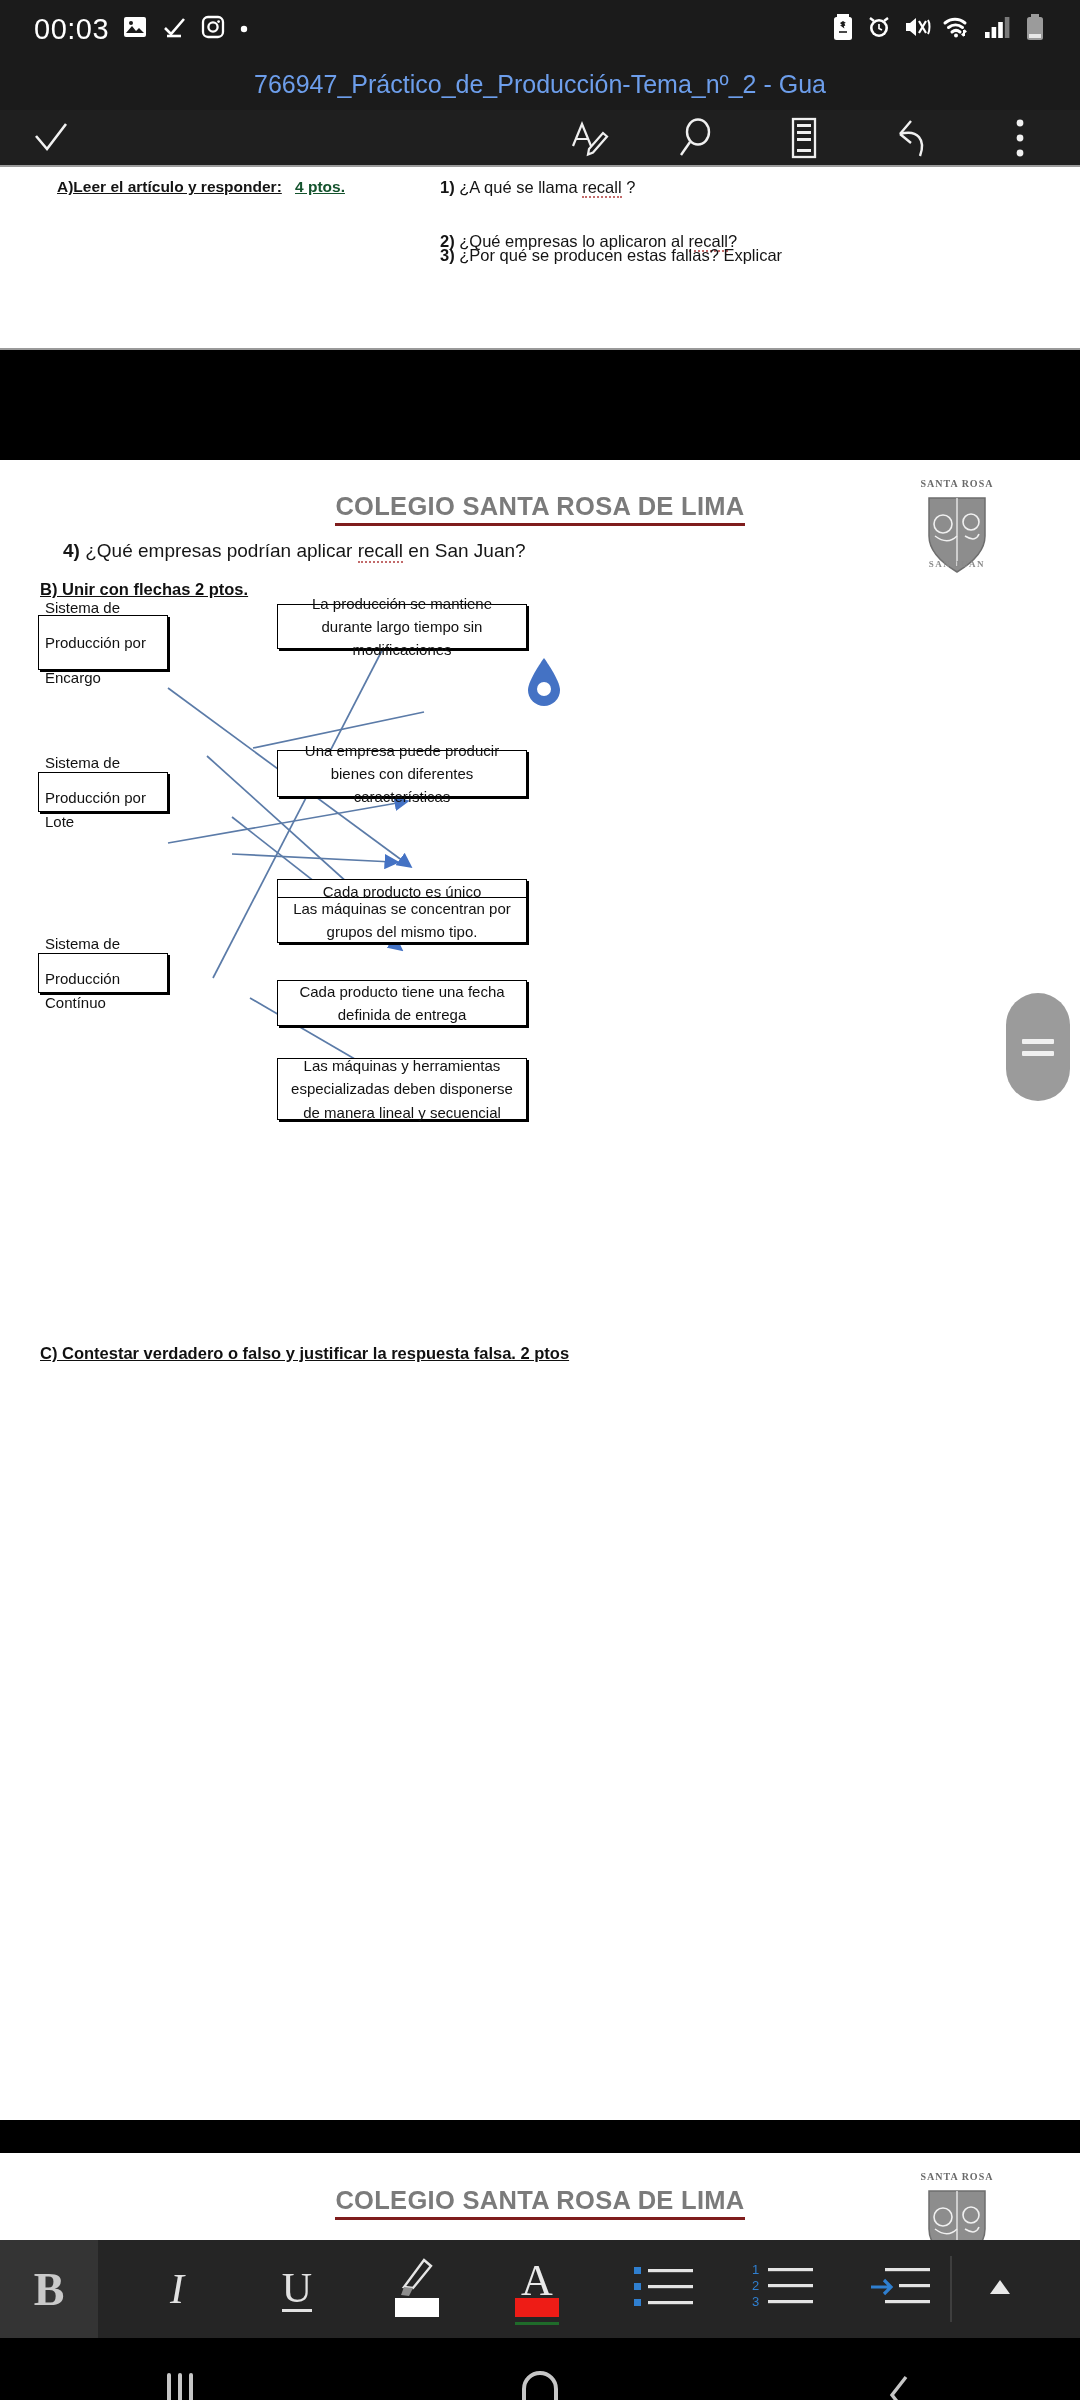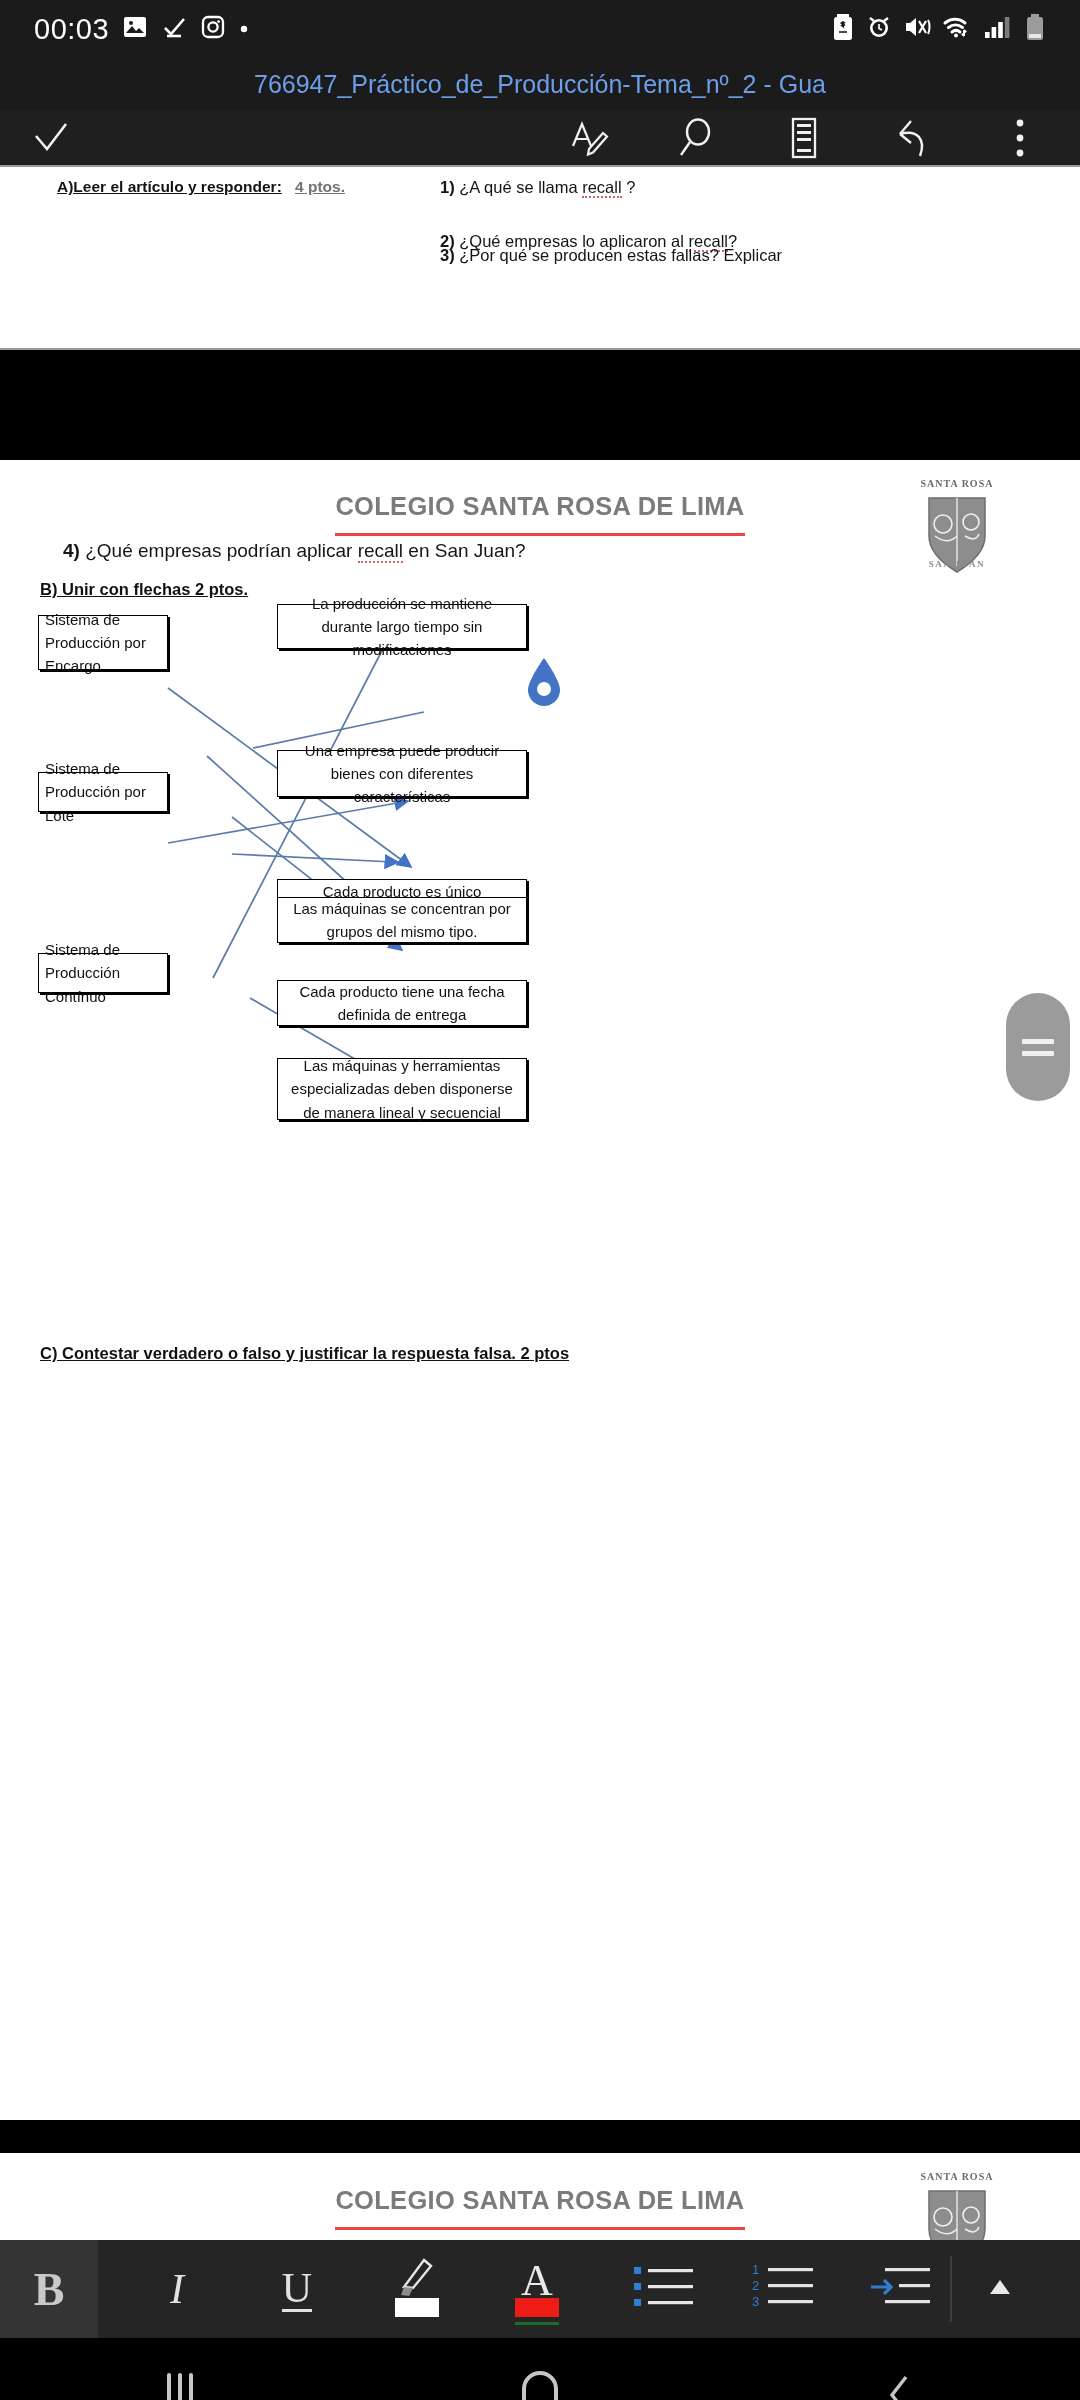--- a/index.html
+++ b/index.html
@@ -33,53 +33,53 @@
             overflow:hidden; }
   .page{ position:absolute; left:0; width:1080px; background:#fff; }
   .page-gap{ position:absolute; left:0; width:1080px; background:#000; }
   .sep-line{ position:absolute; left:0; width:1080px; height:2px; background:#9a9a9a; }
 
   
   #page1{ top:0; height:185px; }
   .p1-left{ position:absolute; left:57px; top:13px; font-size:15.5px;
             font-weight:bold; color:#141414; text-decoration:underline; }
   .p1-pts{ position:absolute; left:295px; top:13px; font-size:15.5px;
-           font-weight:bold; color:#737373; }
+           font-weight:bold; color:#14532d; }
   .p1-pts u{ text-decoration:underline; }
   .p1-q{ position:absolute; left:440px; font-size:16.5px; color:#141414; }
   .p1-q b{ font-weight:bold; }
   .sp{ border-bottom:2px dotted #c26a6a; }
 
   
   #page2{ top:295px; height:1660px; }
   .colegio{ position:absolute; left:0; width:1080px; text-align:center;
             font-size:25.5px; font-weight:bold; color:#7b7b7b;
             letter-spacing:.3px; }
-  .colegio span{ border-bottom:3px solid #ef4444; padding-bottom:13px; }
+  .colegio span{ border-bottom:3px solid #7f1d1d; padding-bottom:3px; }
   .crest{ position:absolute; width:104px; height:88px; }
   .crest-label{ position:absolute; top:0; left:0; width:104px; text-align:center;
                 font-family:"Liberation Serif", serif; font-size:10px;
                 font-weight:bold; color:#6a6a6a; letter-spacing:1px; }
   .crest-label2{ position:absolute; bottom:-3px; left:0; width:104px;
                  text-align:center; font-family:"Liberation Serif", serif;
                  font-size:9px; font-weight:bold; color:#8a8a8a;
                  letter-spacing:1.5px; }
 
   .q4{ position:absolute; left:63px; font-size:19px; color:#161616; }
   .q4 b{ font-weight:bold; }
   .secB{ position:absolute; left:40px; font-size:16.5px; font-weight:bold;
          color:#111; text-decoration:underline; }
   .secC{ position:absolute; left:40px; font-size:16.5px; font-weight:bold;
          color:#111; text-decoration:underline; }
 
   .mbox{ position:absolute; border:1px solid #000; box-shadow:2px 2px 0 #000;
          background:#fff; font-size:15px; color:#111; line-height:1.55;
          display:flex; align-items:center; }
   .mbox.left{ padding:5px 3px 5px 6px; align-items:flex-start;
-              flex-direction:column; justify-content:center; }
+              flex-direction:column; justify-content:center;gap:12px; }
   .mbox.right{ justify-content:center; text-align:center; padding:5px 7px; }
 
   .arrows{ position:absolute; left:0; top:0; width:1080px; height:1660px;
            pointer-events:none; }
 
   
   .dropcur{ position:absolute; width:40px; height:56px; }
 
   
   .scrollthumb{ position:absolute; right:10px; top:828px; width:64px; height:108px;

